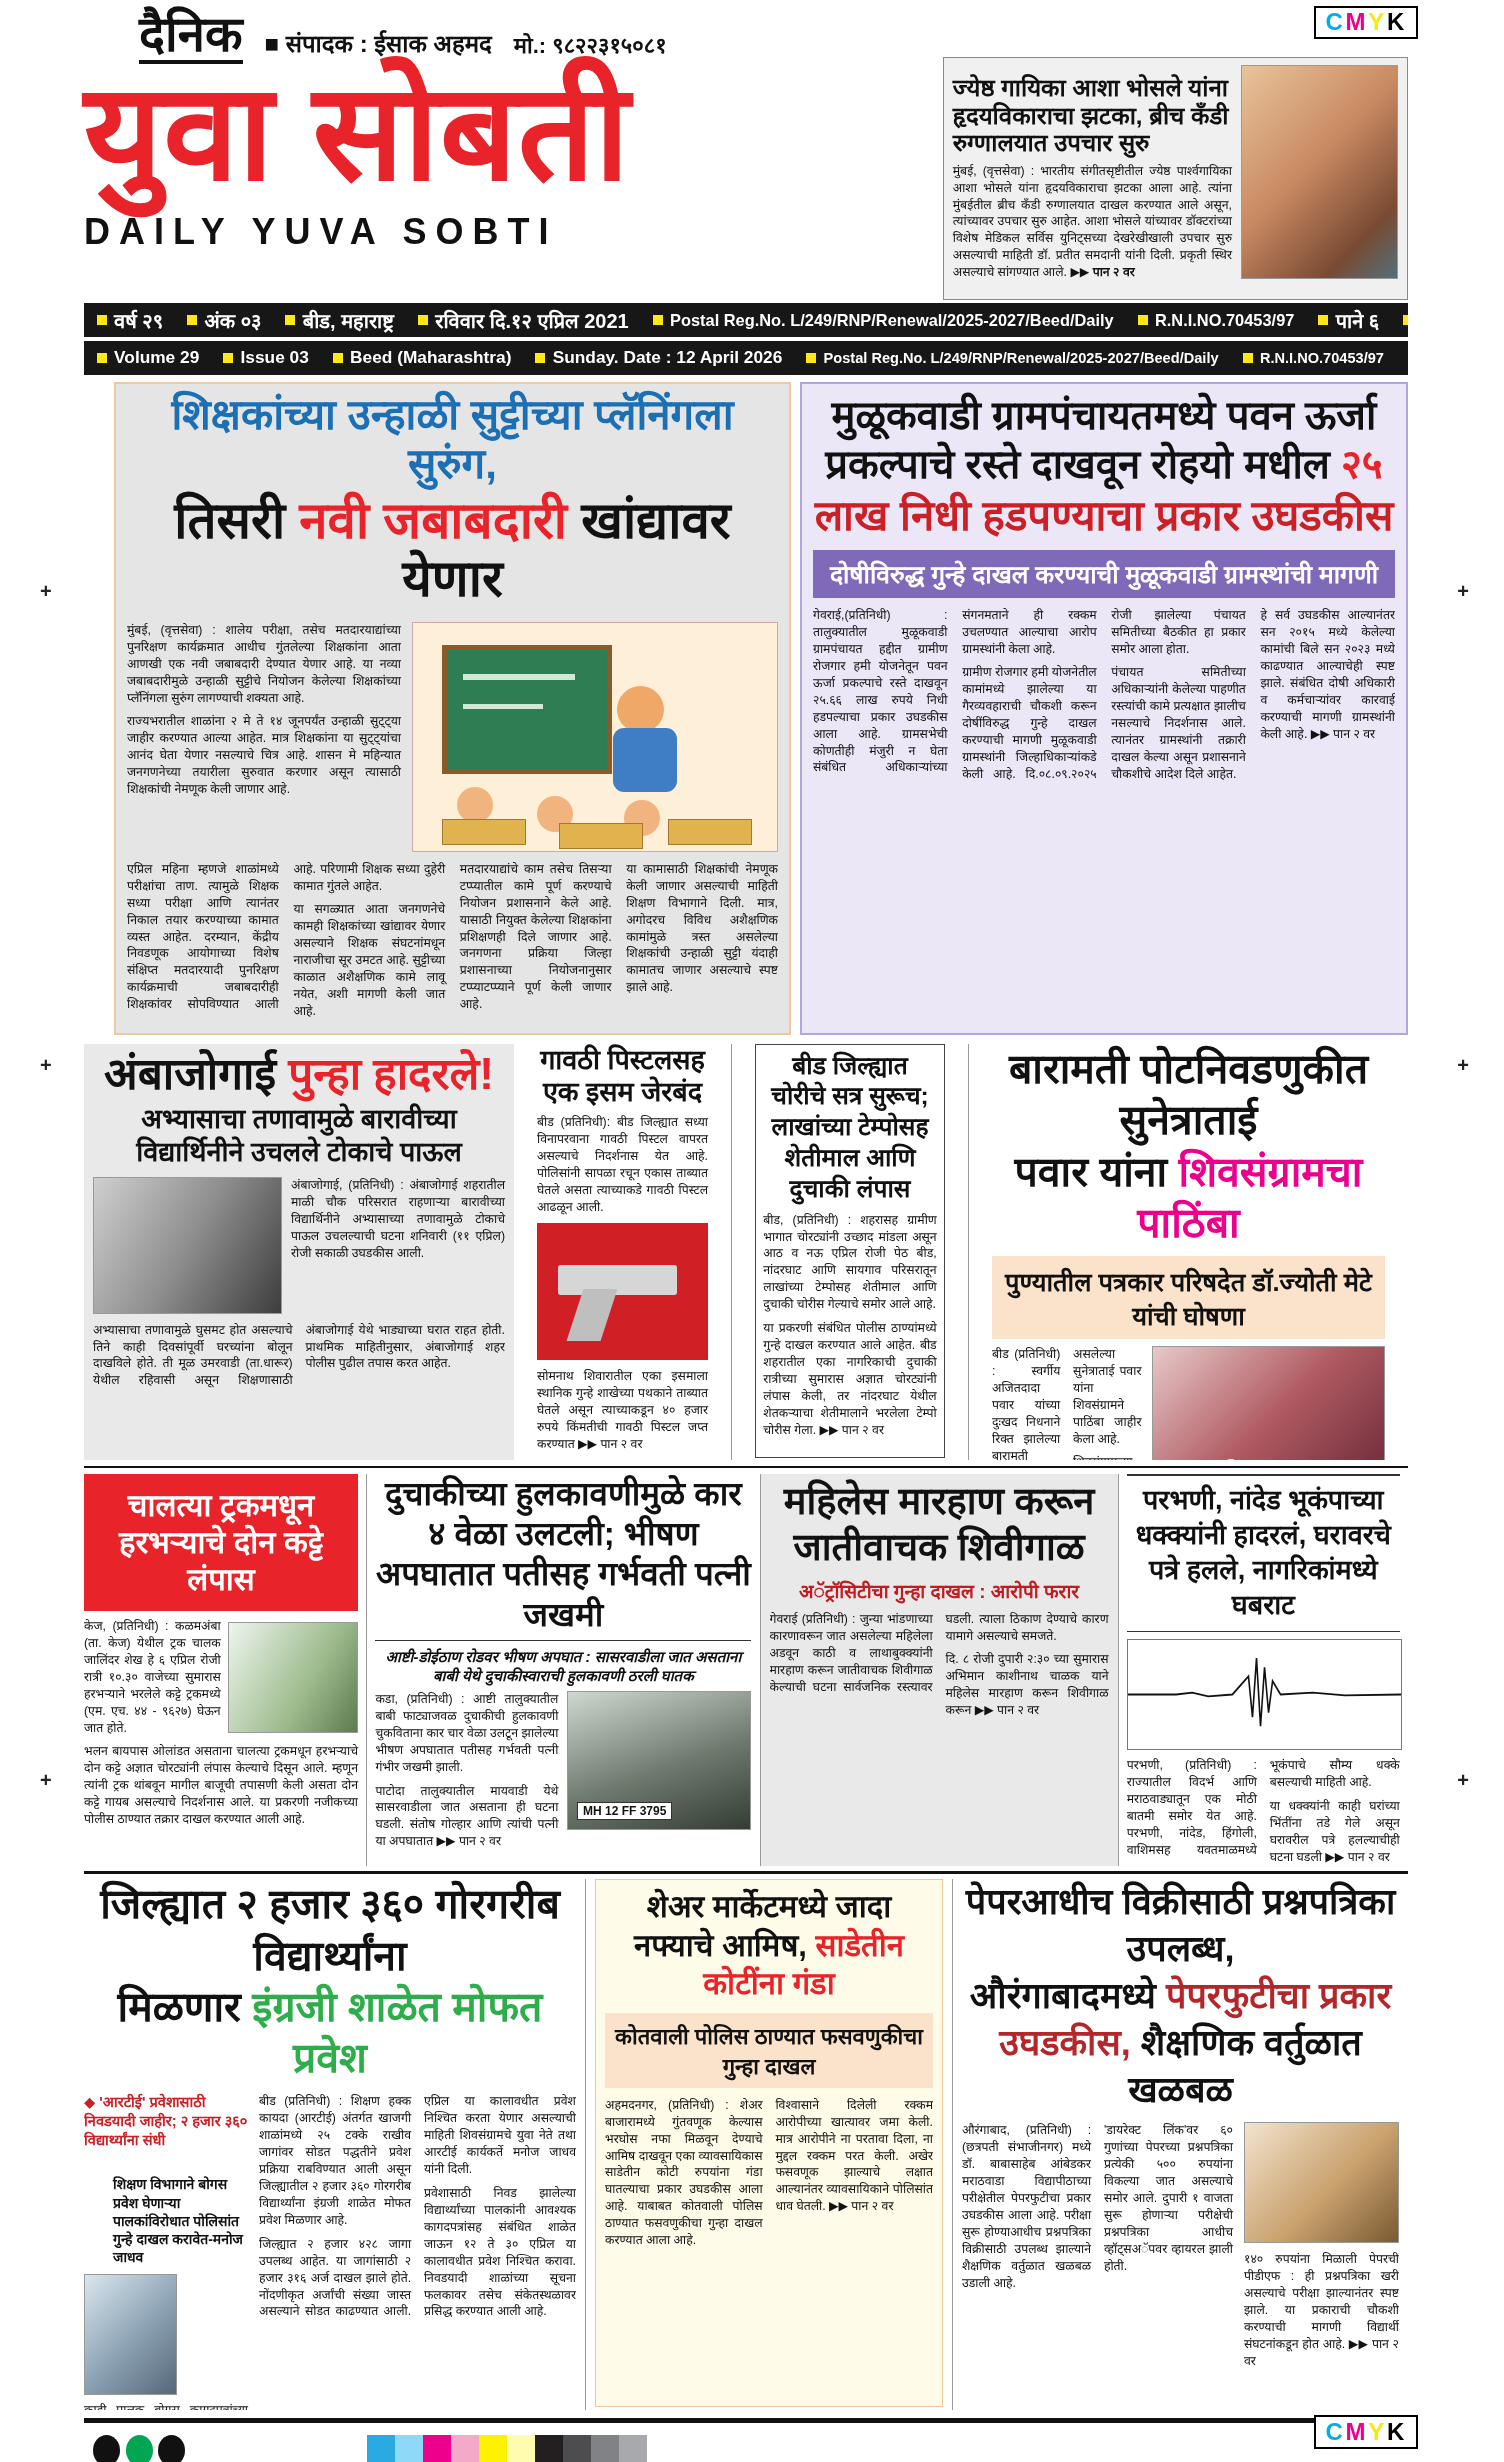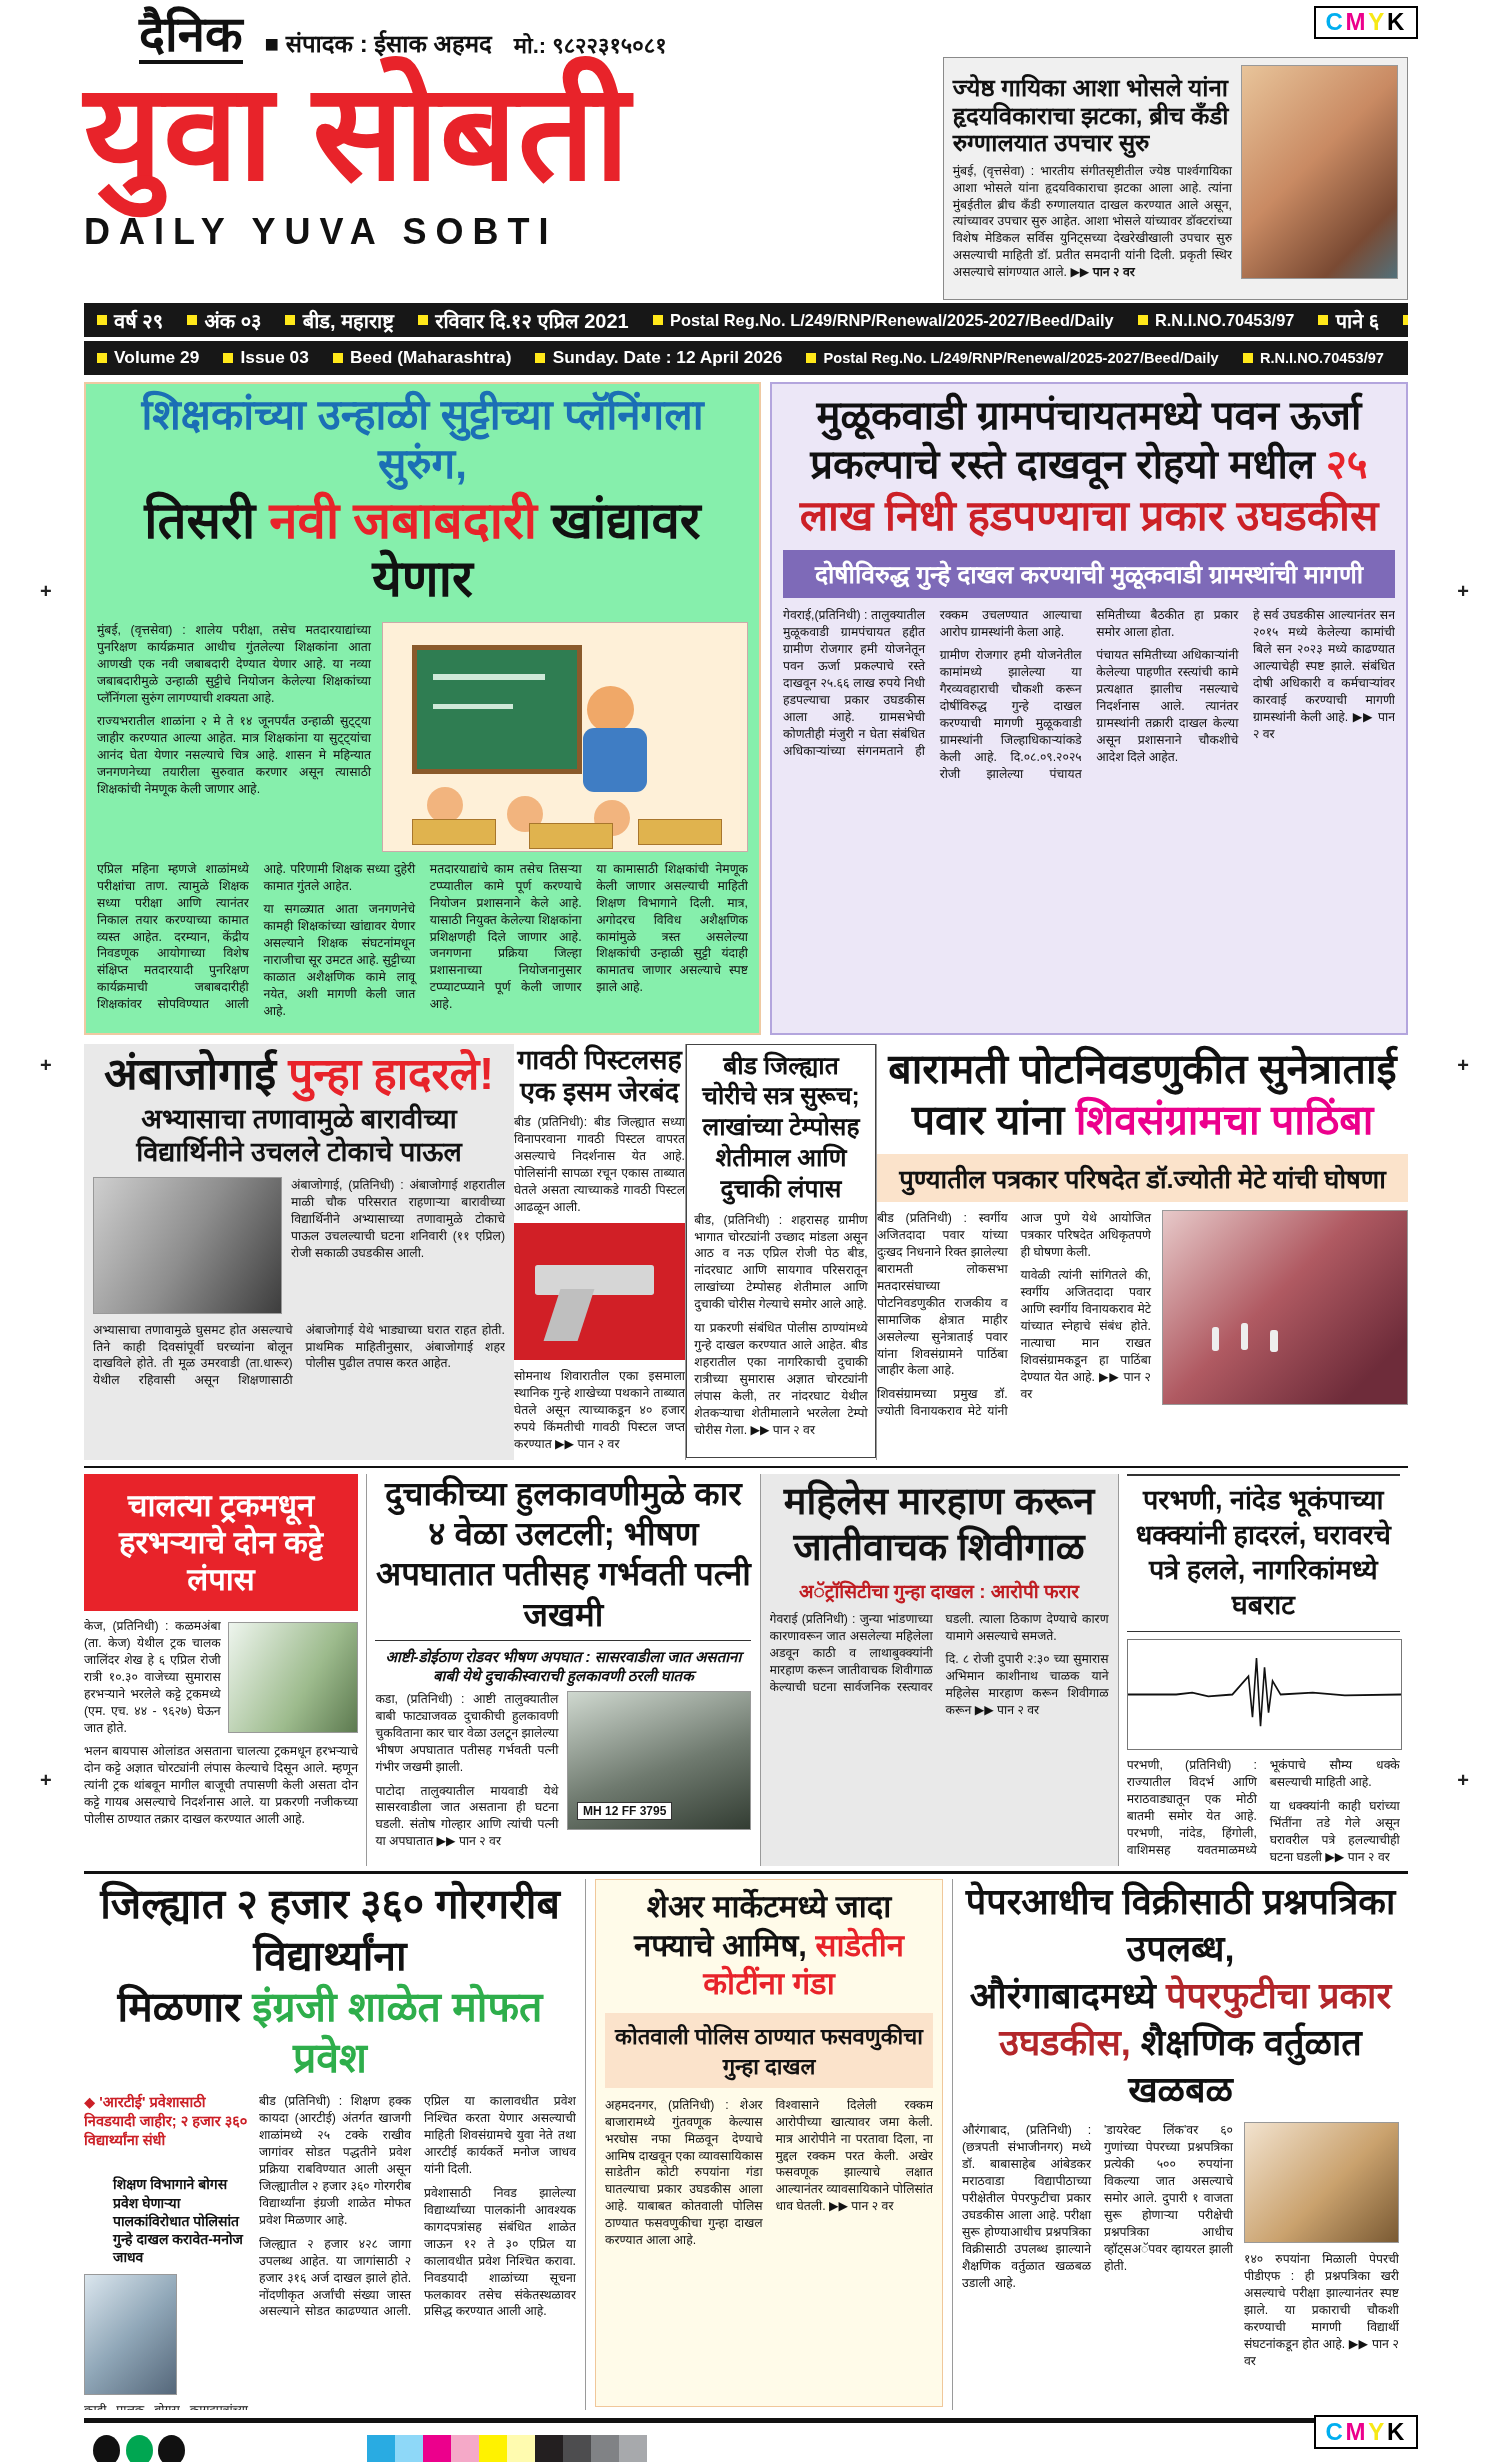--- a/index.html
+++ b/index.html
@@ -34,21 +34,21 @@
   .sq{display:inline-block;width:10px;height:10px;background:#ffe81a;flex:0 0 auto;}
   
   .body-text{font-size:12.3px;line-height:1.38;text-align:justify;color:#121212;}
   .body-text p{margin:0 0 6.4px 0;}
   .cols2{column-count:2;column-gap:12.8px;}
   .cols4{column-count:4;column-gap:14.6px;}
   .marker{font-weight:900;}
   .hrule{height:2.7px;background:#111;margin:5.5px 0;}
   
   .row1{display:flex;gap:9px;height:653px;margin-top:7.3px;}
-  .lead-left{width:651px;background:#86efac;border:2.7px solid #eFC9A2;padding:7.3px 11px;overflow:hidden;}
+  .lead-left{width:651px;background:#e5e5e5;border:2.7px solid #eFC9A2;padding:7.3px 11px;overflow:hidden;margin-left:30px;}
   .ll-h1{color:#1b6fb5;font-size:42px;font-weight:900;text-align:center;line-height:1.15;}
   .ll-h2{font-size:51px;font-weight:900;text-align:center;line-height:1.15;margin-top:3.6px;}
   .ll-h2 .red{color:#e8232a;}
   .ll-top{display:flex;gap:11px;margin-top:12.8px;height:230px;overflow:hidden;}
   .ll-toptext{width:274px;}
   .classroom{flex:1;background:#fef0d8;border:0.9px solid #caa;position:relative;}
   .chalkboard{position:absolute;left:8%;top:10%;width:44%;height:52%;background:#2f7d52;border:5.5px solid #8a5a2b;}
   .chalk-line{position:absolute;left:10%;top:20%;width:70%;height:5.5px;background:#cfe8d8;}
   .chalk-line2{position:absolute;left:10%;top:45%;width:50%;height:5.5px;background:#cfe8d8;}
   .teacher{position:absolute;left:56%;top:28%;width:47px;height:47px;border-radius:50%;background:#f0a868;}
@@ -57,21 +57,21 @@
   .desk{position:absolute;width:82px;height:24px;background:#e0b34e;border:1.8px solid #a8762c;}
   .ll-bottom{margin-top:9px;height:328px;overflow:hidden;}
   .lead-right{flex:1;background:#ece7f7;border:2.7px solid #b3a5dd;padding:7.3px 11px;overflow:hidden;}
   .lr-h{font-size:40px;font-weight:900;text-align:center;line-height:1.22;}
   .lr-h .num{color:#e8232a;}
   .lr-h2{font-size:42px;font-weight:900;text-align:center;color:#cc2027;line-height:1.2;margin-top:1.8px;}
   .lr-band{background:#7e6ab8;color:#fff;font-size:24.6px;font-weight:900;text-align:center;padding:7.3px 5.5px;margin:9px 0;}
   .lr-body{height:429px;overflow:hidden;}
   
   .row2{display:flex;height:416px;margin-top:9px;}
-  .r2col{padding:0 0;overflow:hidden;}
+  .r2col{padding:0 23px;overflow:hidden;}
   .r2col+.r2col{border-left:0.9px solid #9a9a9a;}
   .amba{width:412px;background:#e9e9e9;padding:5.5px 9px;}
   .amba-h{font-size:44px;font-weight:900;text-align:center;line-height:1.1;}
   .amba-h .red{color:#e8232a;}
   .amba-sub{font-size:27px;font-weight:900;text-align:center;line-height:1.2;margin-top:5.5px;}
   .amba-flex{display:flex;gap:9px;margin-top:9px;height:137px;}
   .amba-photo{width:187px;height:135px;background:linear-gradient(120deg,#cfcfcf,#8e8e8e 50%,#3d3d3d);}
   .pistol-col{width:171px;}
   .pistol-h{font-size:27px;font-weight:900;text-align:center;line-height:1.2;}
   .pistol-photo{width:100%;height:137px;background:#d11f26;position:relative;margin:7.3px 0;}

